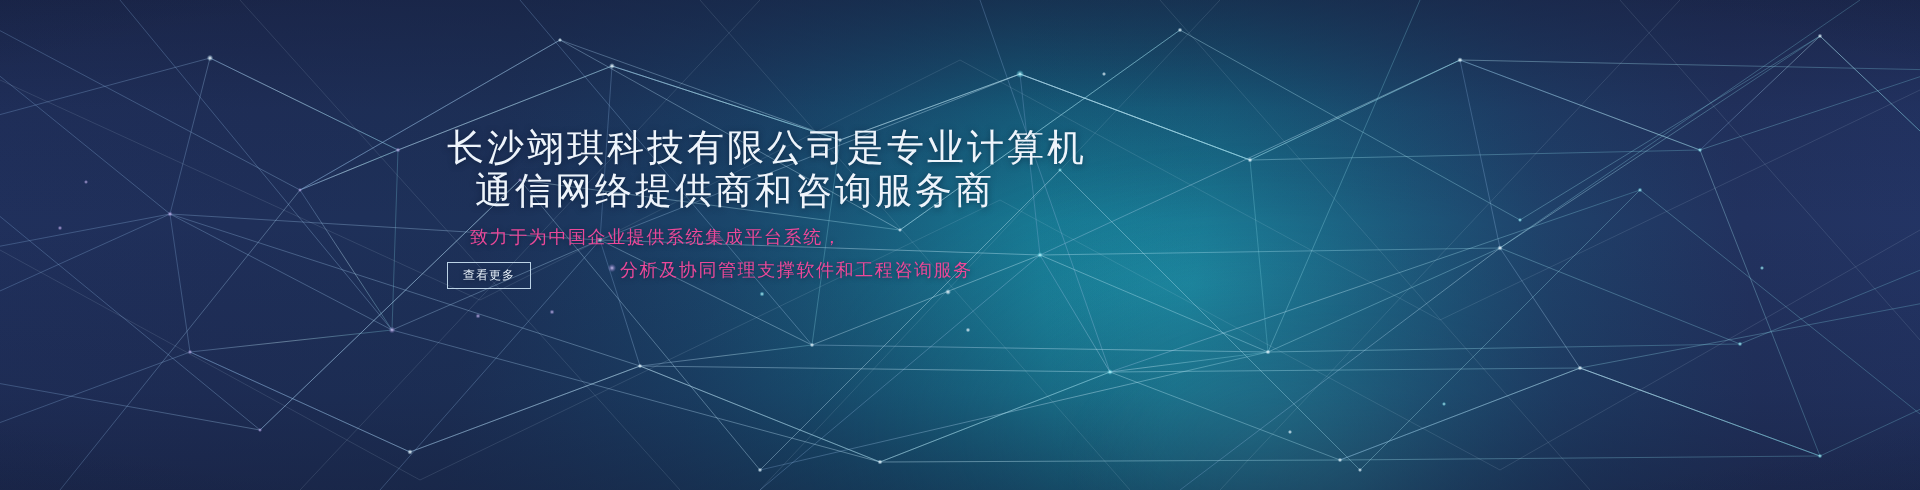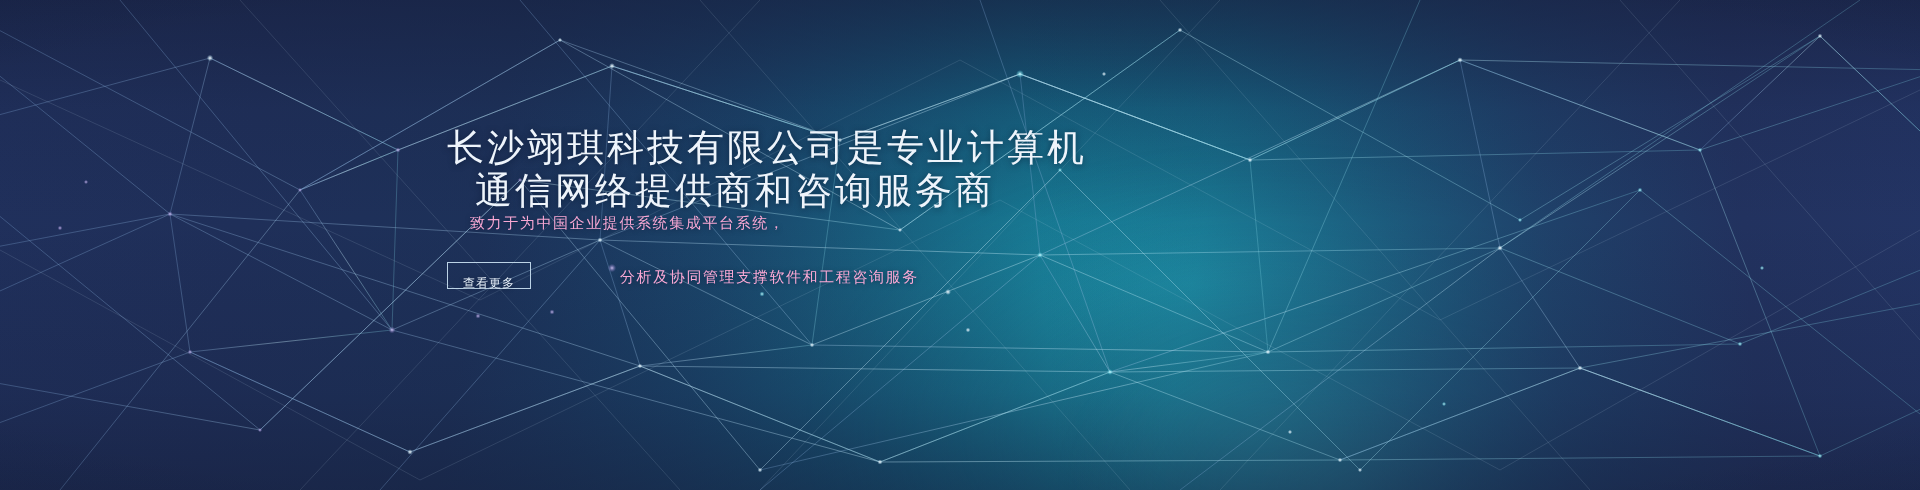--- a/index.html
+++ b/index.html
@@ -53,46 +53,46 @@
     color:#eef4fb;
     font-size:37px;
     line-height:43px;
     letter-spacing:3px;
     font-weight:400;
     text-shadow:0 1px 6px rgba(4,16,38,0.55);
     white-space:nowrap;
   }
   .headline .l2{display:block;margin-left:28px;}
   .subtitle{
-    position:absolute;left:470px;top:213px;
-    color:#f9a8d4;
-    font-size:15px;
+    position:absolute;left:470px;top:227px;
+    color:#ec4899;
+    font-size:18px;
     line-height:20px;
     letter-spacing:1.6px;
     text-shadow:0 1px 5px rgba(4,16,38,0.5);
     white-space:nowrap;
   }
   .subtitle .s2{
     display:block;
     margin-left:150px;
-    margin-top:34px;
+    margin-top:13px;
   }
   .cta{
     position:absolute;left:447px;top:262px;
     width:84px;height:27px;
     border:1px solid #bcd3e6;
     background:transparent;
     color:#e8f1fa;
     font-size:12px;
     letter-spacing:1px;
     line-height:25px;
     text-align:center;
     cursor:pointer;
     font-family:"Liberation Sans","DejaVu Sans",sans-serif;
-    padding:8px;
+    padding:0;
     text-shadow:0 1px 4px rgba(4,16,38,0.5);
   }
 </style>
 </head>
 <body>
 
 <div class="banner">
 
   <div class="bg-base"></div>
   <div class="bg-glow"></div>

